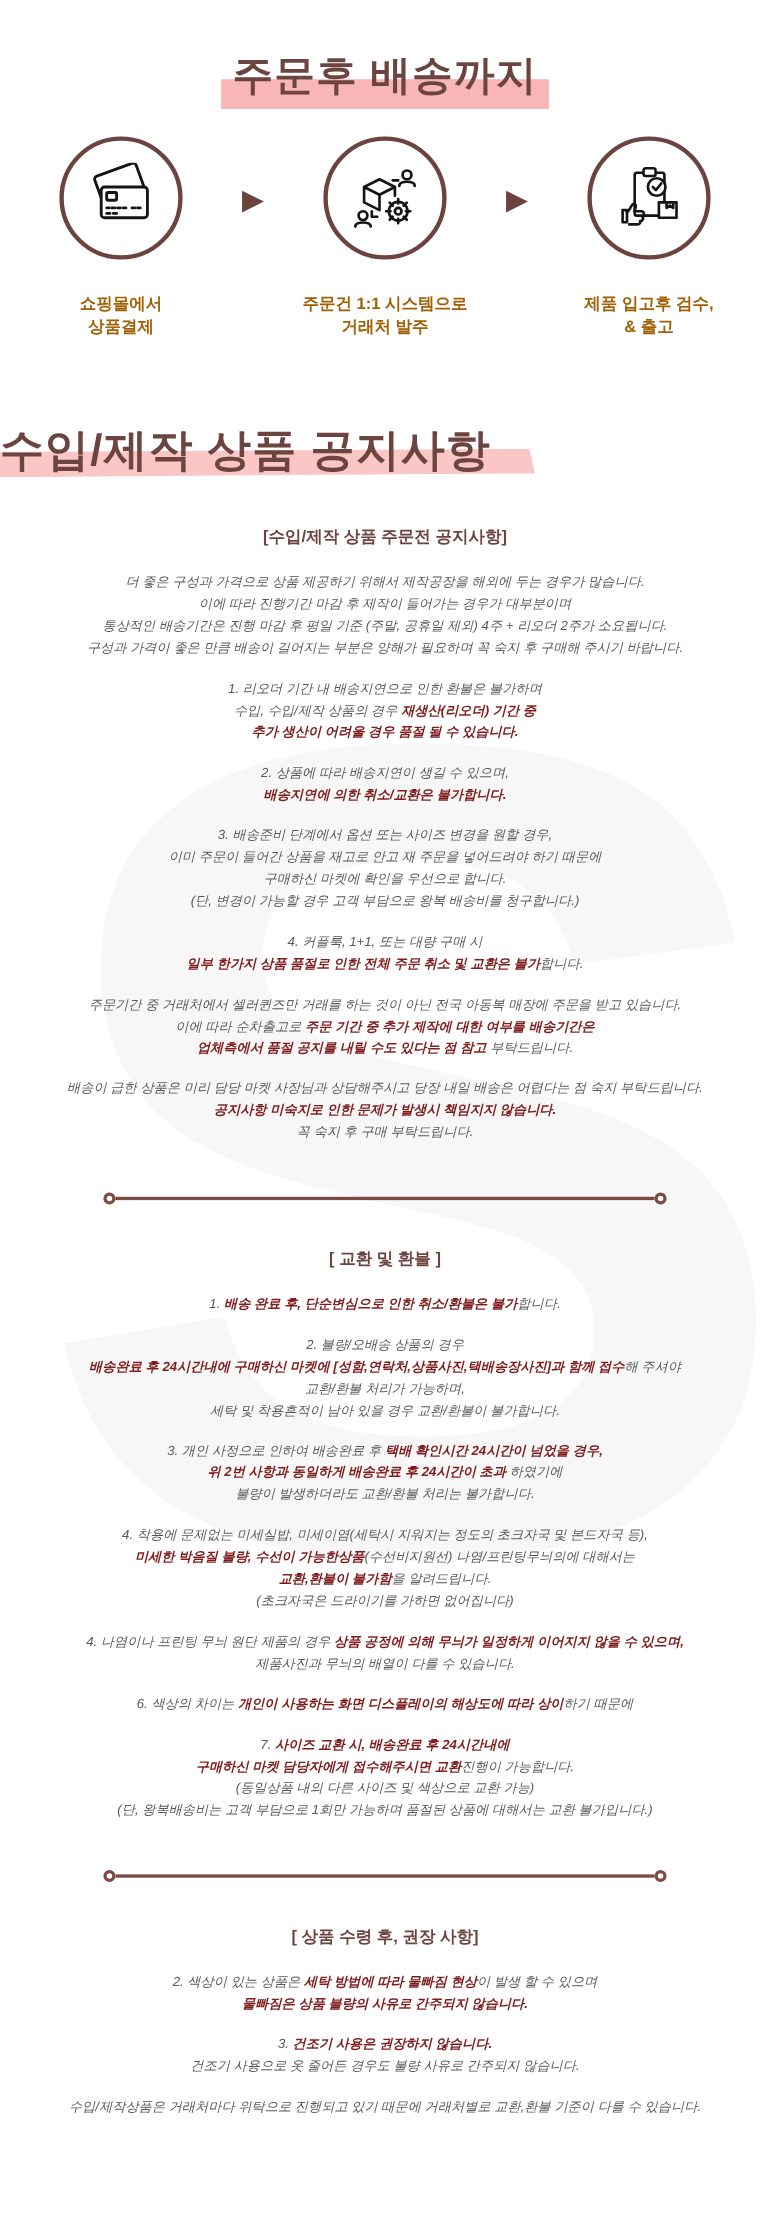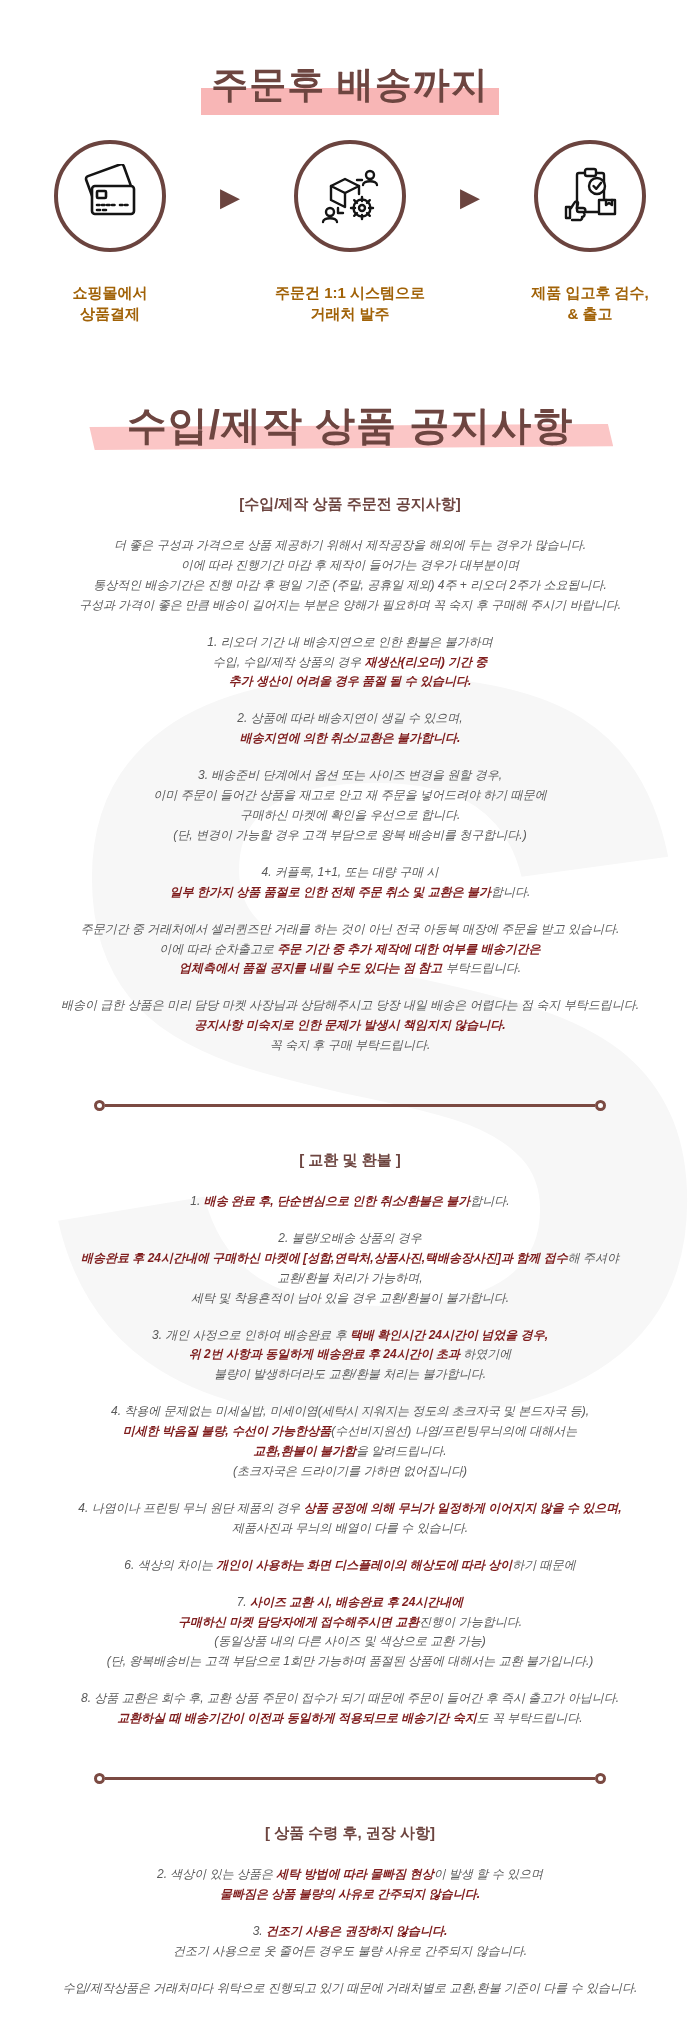--- a/index.html
+++ b/index.html
@@ -2,31 +2,31 @@
 <html><head>
 <meta charset="utf-8">
 <style>
   * { margin:0; padding:0; box-sizing:border-box; }
   body { background:#fff; font-family:"Liberation Sans", sans-serif; }
   .page { width:700px; min-height:2030px; background:#fff; position:relative; overflow:hidden; margin:0 auto; }
   .watermark { position:absolute; top:520px; left:50%; transform:translateX(-46%); font-size:1050px; line-height:1; font-weight:bold; color:#f7f7f7; z-index:0; user-select:none; }
   .content { position:relative; z-index:1; }
 
   
-  .flow { padding-top:60px; text-align:center; }
+  .flow { padding-top:44px; text-align:center; }
   .title1 { position:relative; display:inline-block; font-size:37px; font-weight:800; color:#6d4540; letter-spacing:1px; }
   .title1 .hl { position:absolute; z-index:-1; left:-10px; right:-10px; top:28px; height:27px; background:#f8b6b6; }
   .steps { display:flex; justify-content:center; align-items:flex-start; gap:26px; margin-top:30px; }
   .step { width:168px; }
   .step-circle { width:112px; height:112px; border:4px solid #6b443f; border-radius:50%; margin:0 auto; display:flex; align-items:center; justify-content:center; background:#fff; }
   .step-label { margin-top:30px; font-size:15px; font-weight:bold; color:#a16207; line-height:1.4; }
   .flow-arrow { color:#6b443f; font-size:26px; margin-top:44px; line-height:1; }
 
   
-  .title2-wrap { text-align:center; margin-top:74px; }
+  .title2-wrap { text-align:left; margin-top:74px; }
   .title2 { position:relative; display:inline-block; font-size:40px; font-weight:800; color:#6d4540; letter-spacing:1px; }
   .title2 .hl2 { position:absolute; z-index:-1; left:-40px; right:-40px; top:26px; height:26px; background:#fbc6c6; clip-path:polygon(0.5% 12%, 99% 0%, 100% 86%, 1.5% 100%); }
 
   
   .sections { margin:42px auto 0; width:672px; text-align:center; font-size:12px; color:#595959; }
   .sec-header { font-size:15px; font-weight:bold; color:#6d4540; margin:28px 0 22px; }
   .block { margin:17px 0; line-height:1.66; }
   .line { min-height:1em;font-style:italic; }
   .red { color:#7f1d1d; font-weight:bold; }
   .divider { display:flex; align-items:center; width:512px; margin:44px auto 40px; }
@@ -191,24 +191,20 @@
           </div>
           <div class="block">
             <div class="line"><span>6. 색상의 차이는 </span><span class="red">개인이 사용하는 화면 디스플레이의 해상도에 따라 상이</span><span>하기 때문에</span></div>
           </div>
           <div class="block">
             <div class="line"><span>7. </span><span class="red">사이즈 교환 시, 배송완료 후 24시간내에</span></div>
             <div class="line"><span class="red">구매하신 마켓 담당자에게 접수해주시면 교환</span><span>진행이 가능합니다.</span></div>
             <div class="line"><span>(동일상품 내의 다른 사이즈 및 색상으로 교환 가능)</span></div>
             <div class="line"><span>(단, 왕복배송비는 고객 부담으로 1회만 가능하며 품절된 상품에 대해서는 교환 불가입니다.)</span></div>
           </div>
-          <div class="block">
-            <div class="line"><span>8. 상품 교환은 회수 후, 교환 상품 주문이 접수가 되기 때문에 주문이 들어간 후 즉시 출고가 아닙니다.</span></div>
-            <div class="line"><span class="red">교환하실 때 배송기간이 이전과 동일하게 적용되므로 배송기간 숙지</span><span>도 꼭 부탁드립니다.</span></div>
-          </div>
         </div>
         <div class="divider">
           <div class="dot"></div>
           <div class="bar"></div>
           <div class="dot"></div>
         </div>
         <div class="section">
           <div class="sec-header">[ 상품 수령 후, 권장 사항]</div>
           <div class="block">
             <div class="line"><span>2. 색상이 있는 상품은 </span><span class="red">세탁 방법에 따라 물빠짐 현상</span><span>이 발생 할 수 있으며</span></div>

